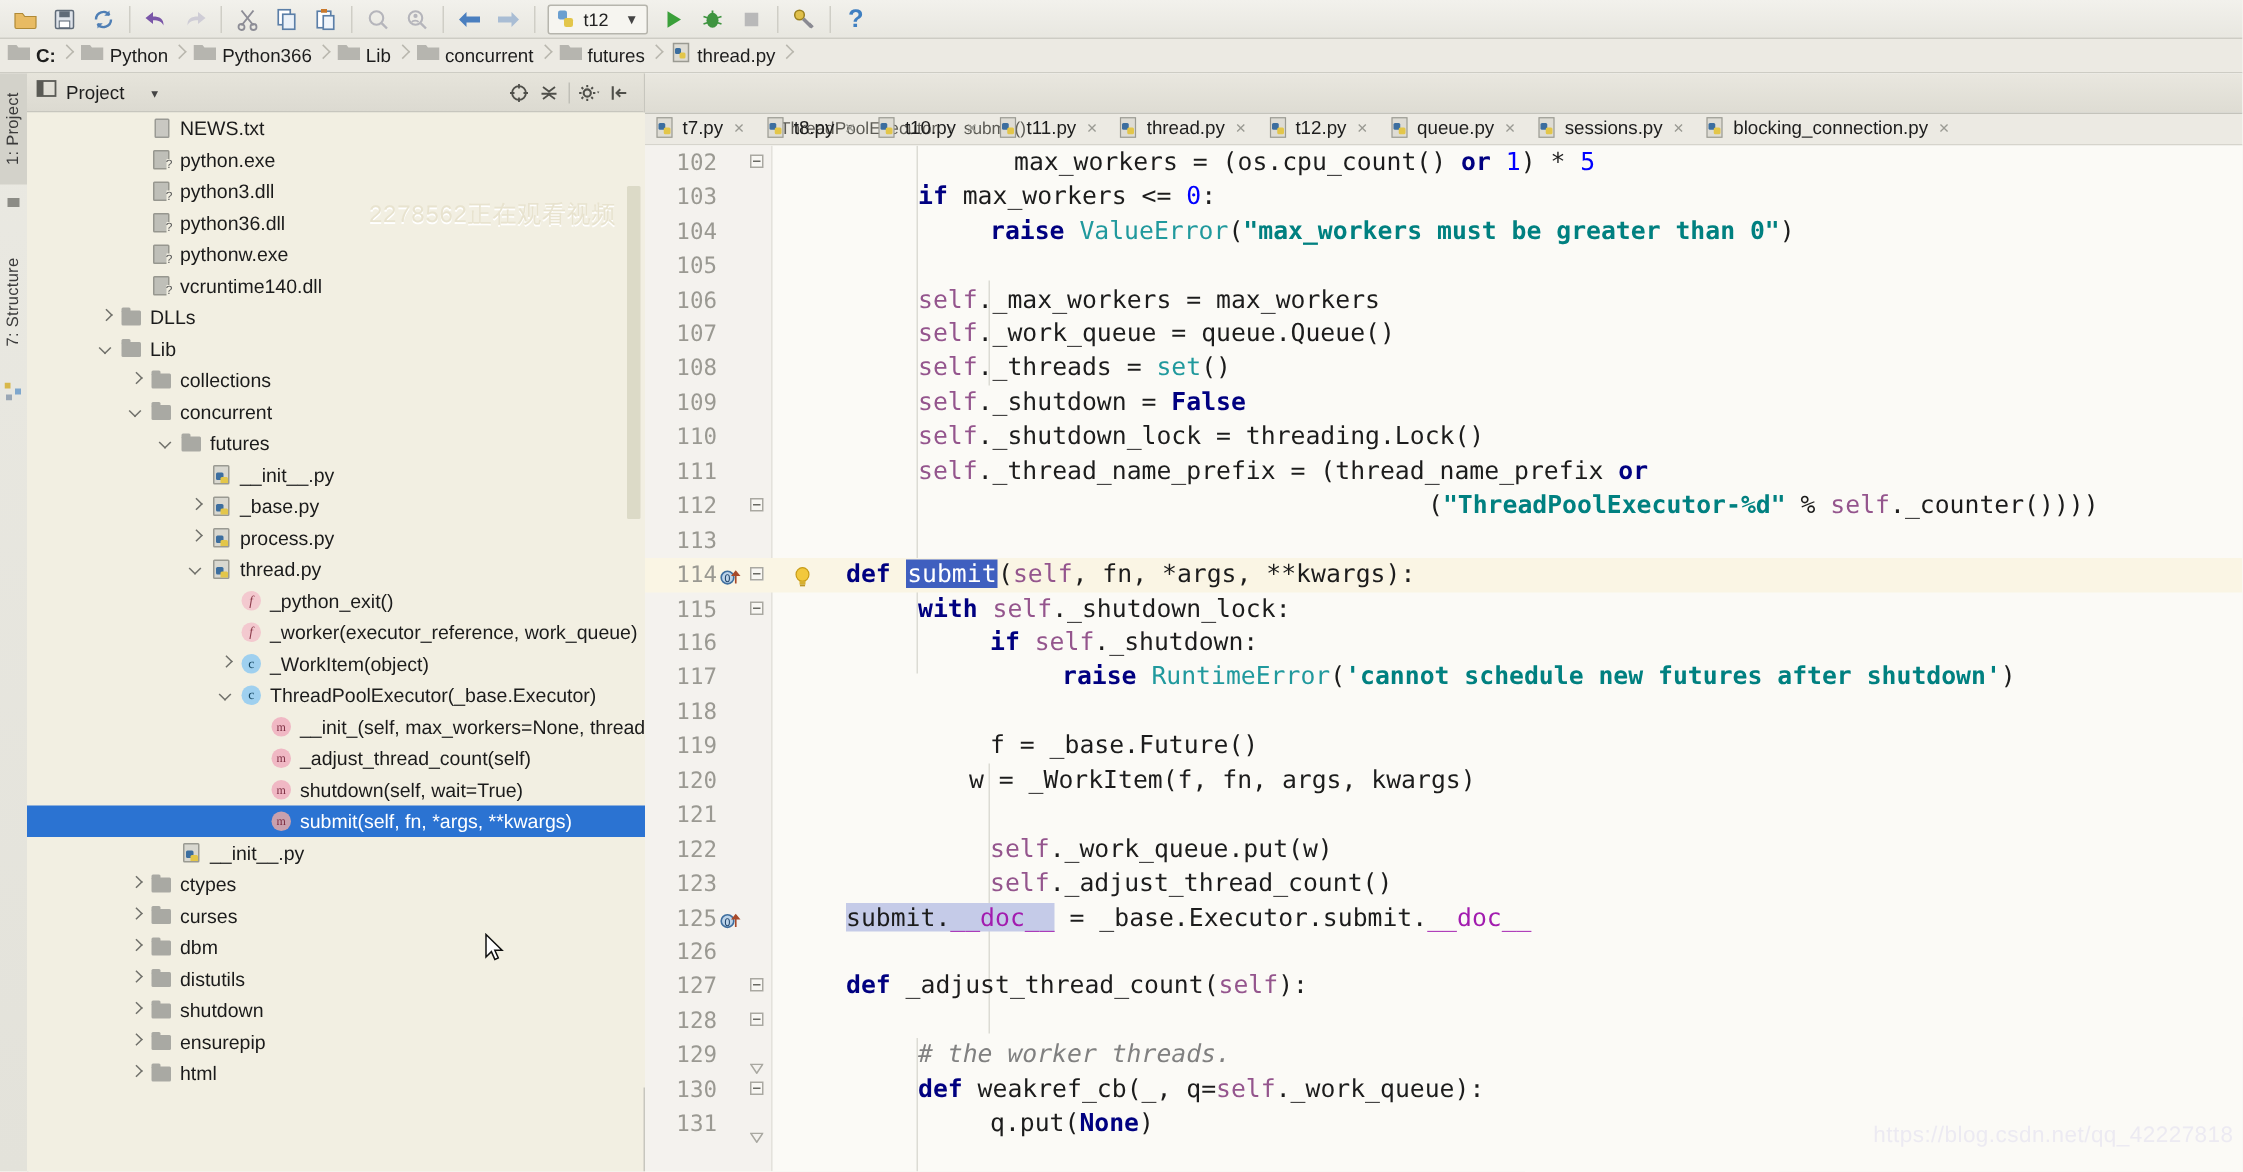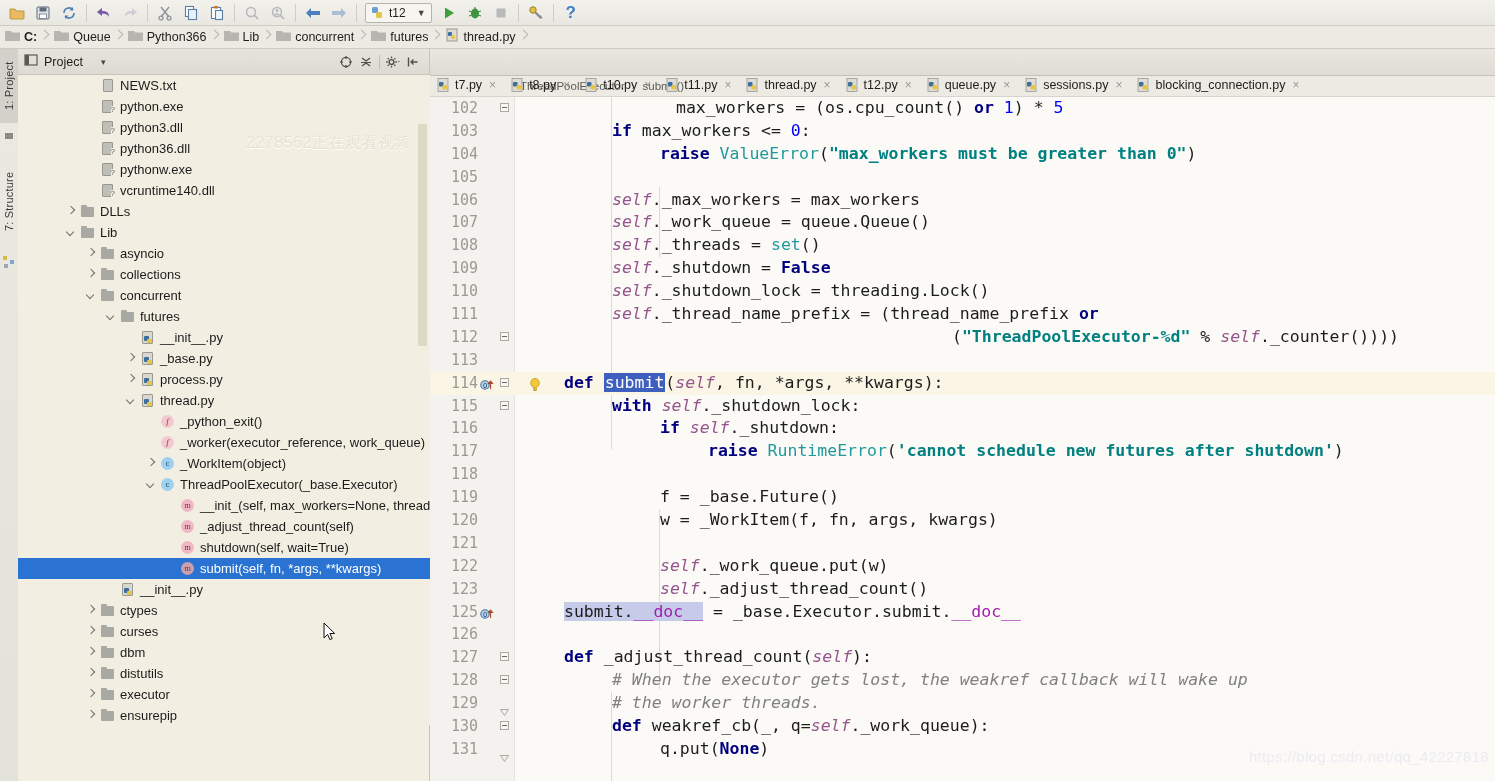--- a/index.html
+++ b/index.html
@@ -197,21 +197,21 @@
   .ln{
     position:absolute;left:0;width:48px;text-align:right;
     font-size:15px;color:#9a9992;font-family:"DejaVu Sans Mono",monospace;
   }
   .code{position:absolute;left:100px;color:#1c1c1c;}
 
   
   .kw{color:#000080;font-weight:bold;}
   .str{color:#008080;font-weight:bold;}
   .num{color:#0000ff;}
-  .slf{color:#94558d;font-style:italic;}
+  .slf{color:#94558d;}
   .cmt{color:#808080;font-style:italic;}
   .cls{color:#20999d;}
   .dunder{color:#a21caf;}
   .selbox{background:#c5cbe8;}
   .selword{background:#3f5fbf;color:#fff;padding:0 1px;}
 
   .fold{
     position:absolute;left:70px;width:10px;height:10px;margin-top:6px;
   }
   .fold .fbox{
@@ -356,21 +356,21 @@
         <span><svg width="15" height="12" viewBox="0 0 15 12">
             <path d="M0 1h6l1.3 1.6H15V11H0z" fill="#b6b5af"></path>
           </svg></span>
         <span class="ctext">C:</span>
       </div>
       <div class="crumb-sep"></div>
       <div class="crumb">
         <span><svg width="15" height="12" viewBox="0 0 15 12">
             <path d="M0 1h6l1.3 1.6H15V11H0z" fill="#b6b5af"></path>
           </svg></span>
-        <span class="ctext">Queue</span>
+        <span class="ctext">Python</span>
       </div>
       <div class="crumb-sep"></div>
       <div class="crumb">
         <span><svg width="15" height="12" viewBox="0 0 15 12">
             <path d="M0 1h6l1.3 1.6H15V11H0z" fill="#b6b5af"></path>
           </svg></span>
         <span class="ctext">Python366</span>
       </div>
       <div class="crumb-sep"></div>
       <div class="crumb">
@@ -515,27 +515,20 @@
           <span class="ico">
             <span class="ic-folder"></span>
           </span>
           <span class="lbl">Lib</span>
         </div>
         <div class="row">
           <span class="arrow closed" style="margin-left: 68px;"></span>
           <span class="ico">
             <span class="ic-folder"></span>
           </span>
-          <span class="lbl">asyncio</span>
-        </div>
-        <div class="row">
-          <span class="arrow closed" style="margin-left: 68px;"></span>
-          <span class="ico">
-            <span class="ic-folder"></span>
-          </span>
           <span class="lbl">collections</span>
         </div>
         <div class="row">
           <span class="arrow open" style="margin-left: 68px;"></span>
           <span class="ico">
             <span class="ic-folder"></span>
           </span>
           <span class="lbl">concurrent</span>
         </div>
         <div class="row">
@@ -662,21 +655,21 @@
           <span class="ico">
             <span class="ic-folder"></span>
           </span>
           <span class="lbl">distutils</span>
         </div>
         <div class="row">
           <span class="arrow closed" style="margin-left: 68px;"></span>
           <span class="ico">
             <span class="ic-folder"></span>
           </span>
-          <span class="lbl">executor</span>
+          <span class="lbl">shutdown</span>
         </div>
         <div class="row">
           <span class="arrow closed" style="margin-left: 68px;"></span>
           <span class="ico">
             <span class="ic-folder"></span>
           </span>
           <span class="lbl">ensurepip</span>
         </div>
         <div class="row">
           <span class="arrow closed" style="margin-left: 68px;"></span>
@@ -825,32 +818,32 @@
               </svg></span><span class="bulb"><svg width="14" height="15" viewBox="0 0 14 15">
                 <ellipse cx="7" cy="6" rx="4.3" ry="4.6" fill="#f2c83c" stroke="#c79c18" stroke-width=".8"></ellipse>
                 <rect x="5" y="10.3" width="4" height="2.4" fill="#d7b030"></rect>
                 <rect x="5.3" y="12.7" width="3.4" height="1.2" fill="#bd9724"></rect>
               </svg></span><span class="fold"><span class="fbox"></span><span class="fminus"></span></span><span class="code" style="left:134px"><span class="kw">def</span> <span class="selword">submit</span>(<span class="slf">self</span>, fn, *args, **kwargs):</span></div>
           <div class="cline"><span class="ln">115</span><span class="fold"><span class="fbox"></span><span class="fminus"></span></span><span class="code" style="left:182px"><span class="kw">with</span> <span class="slf">self</span>._shutdown_lock:</span></div>
           <div class="cline"><span class="ln">116</span><span class="code" style="left:230px"><span class="kw">if</span> <span class="slf">self</span>._shutdown:</span></div>
           <div class="cline"><span class="ln">117</span><span class="code" style="left:278px"><span class="kw">raise</span> <span class="cls">RuntimeError</span>(<span class="str">'cannot schedule new futures after shutdown'</span>)</span></div>
           <div class="cline"><span class="ln">118</span></div>
           <div class="cline"><span class="ln">119</span><span class="code" style="left:230px">f = _base.Future()</span></div>
-          <div class="cline"><span class="ln">120</span><span class="code" style="left:230px">w = _WorkItem(f, fn, args, kwargs)</span></div>
+          <div class="cline"><span class="ln">120</span><span class="code" style="left:216px">w = _WorkItem(f, fn, args, kwargs)</span></div>
           <div class="cline"><span class="ln">121</span></div>
           <div class="cline"><span class="ln">122</span><span class="code" style="left:230px"><span class="slf">self</span>._work_queue.put(w)</span></div>
           <div class="cline"><span class="ln">123</span><span class="code" style="left:230px"><span class="slf">self</span>._adjust_thread_count()</span></div>
           <div class="cline"><span class="ln">125</span><span class="gmark"><svg width="14" height="14" viewBox="0 0 14 14">
                 <circle cx="5" cy="7" r="4.2" fill="#bcd4ea" stroke="#3f6f9f" stroke-width="1.1"></circle>
                 <text x="5" y="10" font-size="7" text-anchor="middle" fill="#23476d" font-family="monospace">O</text>
                 <path d="M10.5 11V4M10.5 3l-2 2.4h4z" stroke="#a84a2a" fill="#a84a2a" stroke-width="1.1"></path>
               </svg></span><span class="code" style="left:134px"><span class="selbox">submit.</span><span class="dunder selbox">__doc__</span> = _base.Executor.submit.<span class="dunder">__doc__</span></span></div>
           <div class="cline"><span class="ln">126</span></div>
           <div class="cline"><span class="ln">127</span><span class="fold"><span class="fbox"></span><span class="fminus"></span></span><span class="code" style="left:134px"><span class="kw">def</span> _adjust_thread_count(<span class="slf">self</span>):</span></div>
-          <div class="cline"><span class="ln">128</span><span class="fold"><span class="fbox"></span><span class="fminus"></span></span><span class="code" style="left:182px"><span class="cmt"># When the executor gets lost, the weakref callback will wake up</span></span></div>
+          <div class="cline"><span class="ln">128</span><span class="fold"><span class="fbox"></span><span class="fminus"></span></span></div>
           <div class="cline"><span class="ln">129</span><span class="foldcap" style="margin-top: 8px;"><svg width="9" height="7" viewBox="0 0 9 7">
                 <path d="M.5.5h8L4.5 6.5z" fill="none" stroke="#a9a8a1" stroke-width="1"></path>
               </svg></span><span class="code" style="left:182px"><span class="cmt"># the worker threads.</span></span></div>
           <div class="cline"><span class="ln">130</span><span class="fold"><span class="fbox"></span><span class="fminus"></span></span><span class="code" style="left:182px"><span class="kw">def</span> weakref_cb(_, q=<span class="slf">self</span>._work_queue):</span></div>
           <div class="cline"><span class="ln">131</span><span class="foldcap" style="margin-top: 8px;"><svg width="9" height="7" viewBox="0 0 9 7">
                 <path d="M.5.5h8L4.5 6.5z" fill="none" stroke="#a9a8a1" stroke-width="1"></path>
               </svg></span><span class="code" style="left:230px">q.put(<span class="kw">None</span>)</span></div>
         </div>
       <div class="wm-url">https://blog.csdn.net/qq_42227818</div>
     </div>

